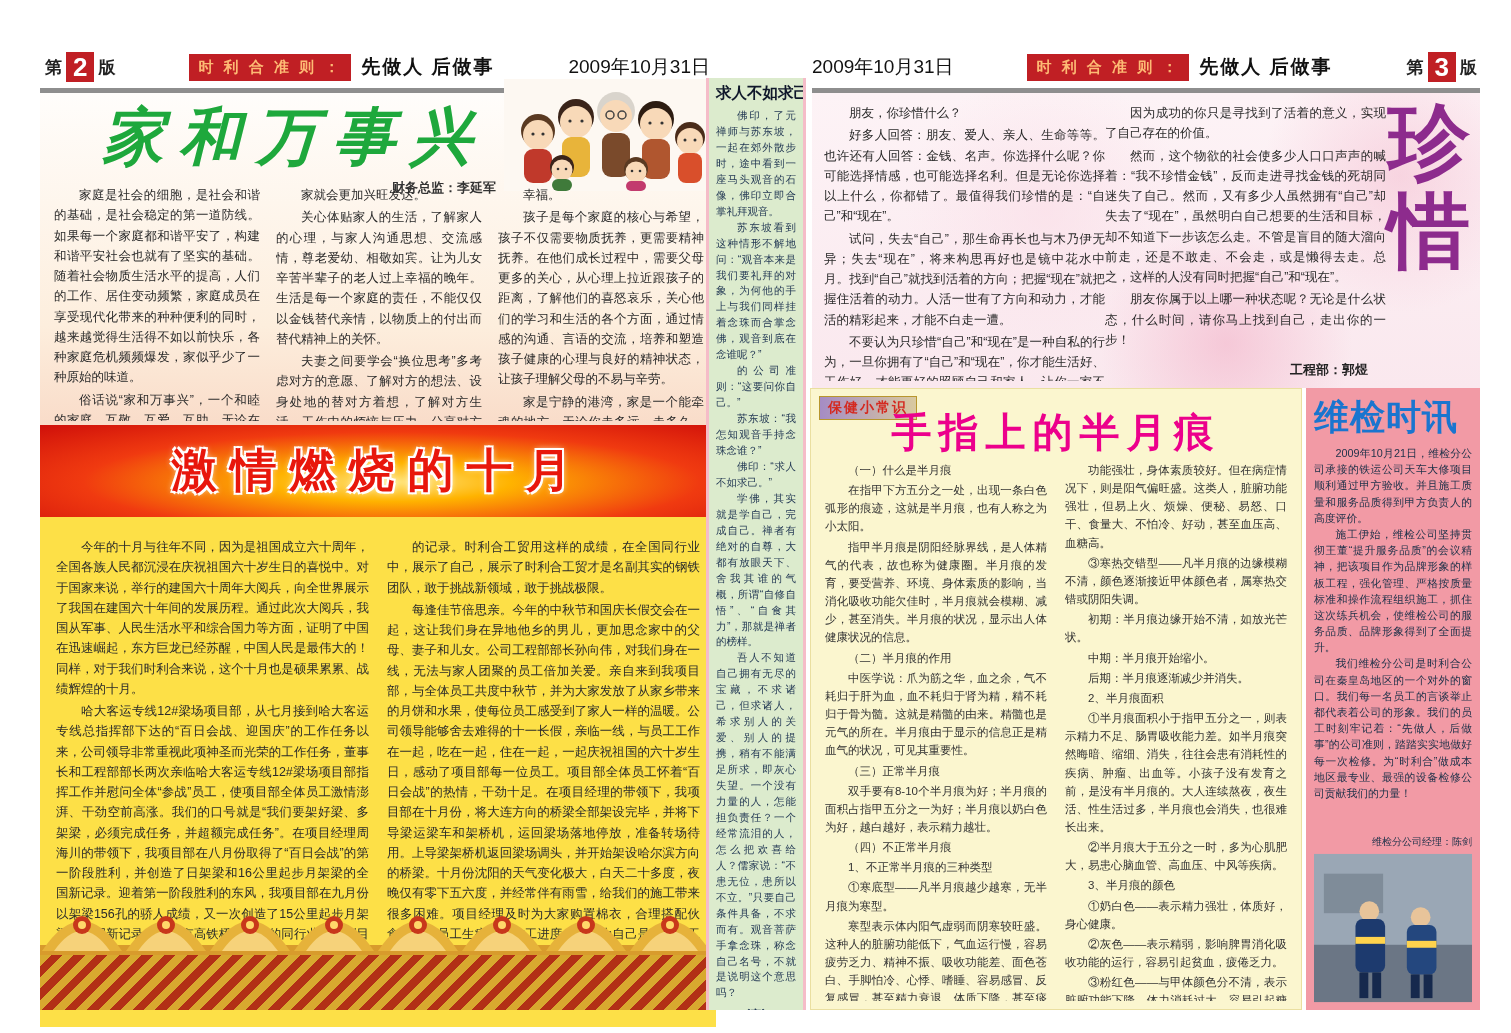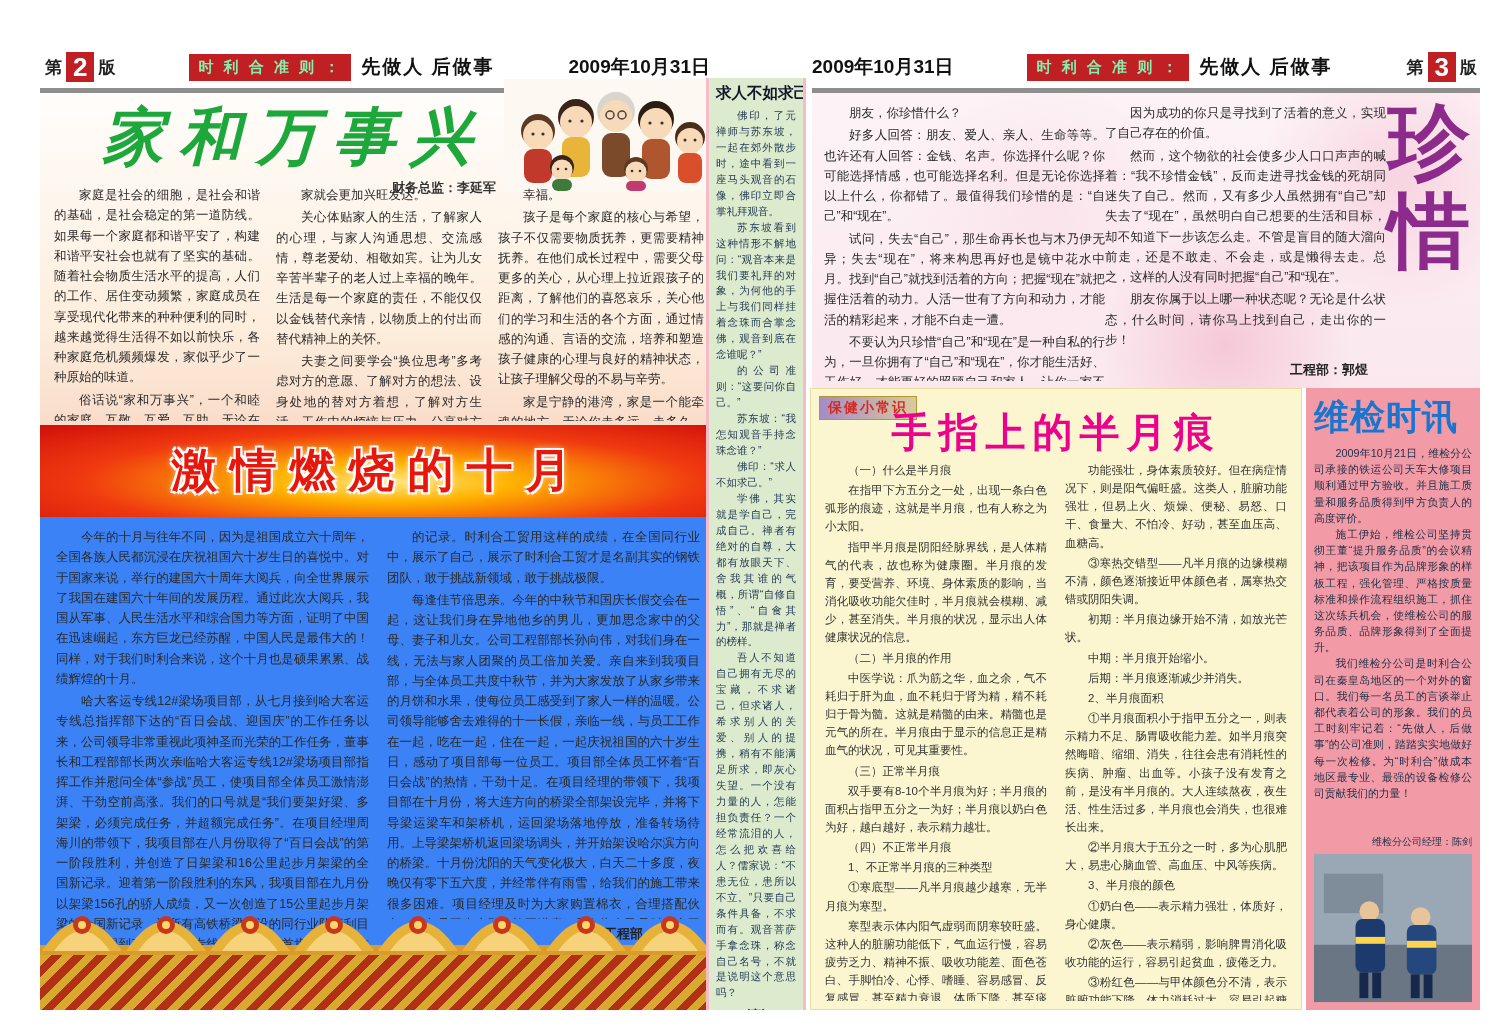--- a/index.html
+++ b/index.html
@@ -5,44 +5,44 @@
   html,body{margin:0;padding:0;}
   body{width:1511px;height:1033px;position:relative;background:#ffffff;
        font-family:"Liberation Sans", sans-serif;color:#222;}
   
   .hdr{position:absolute;top:50px;height:34px;display:flex;align-items:center;justify-content:space-between;}
   .hdr-left{left:45px;width:665px;}
   .hdr-right{left:812px;width:665px;}
   .pagegrp{display:flex;align-items:center;gap:4px;font-weight:bold;font-size:17px;}
   .numbox{background:#c01f24;color:#fff;font-size:26px;font-weight:bold;padding:0 7px;line-height:30px;}
   .motto{display:flex;align-items:center;gap:10px;}
-  .mottobadge{background:#c01f24;color:#86efac;font-weight:bold;font-size:15px;letter-spacing:3px;padding:4px 9px;}
+  .mottobadge{background:#c01f24;color:#fdba74;font-weight:bold;font-size:15px;letter-spacing:3px;padding:4px 9px;}
   .mottotext{font-weight:bold;font-size:19px;letter-spacing:2px;color:#111;}
-  .datetxt{font-weight:bold;font-size:19px;color:#111;}
+  .datetxt{font-weight:normal;font-size:19px;color:#111;}
   .hdr-rule{position:absolute;top:88px;height:5px;background:#8e8e8e;}
   .rule-l{left:40px;width:672px;}
   .rule-r{left:812px;width:668px;}
   
   .art1{position:absolute;left:40px;top:93px;width:676px;height:332px;
         background:linear-gradient(180deg,#fffdfb 0%,#fdeedd 70%,#f9dcc9 100%);}
   .art1-title{position:absolute;left:62px;top:2px;font-family:"Liberation Serif",serif;
         font-size:62px;font-weight:bold;font-style:italic;color:#1ea83c;letter-spacing:15px;white-space:nowrap;}
   .art1-byline{position:absolute;left:352px;top:86px;font-size:13px;font-weight:bold;color:#333;}
   .art1-photo{position:absolute;right:4px;top:-14px;width:208px;height:112px;}
   .cols{display:flex;}
   .art1-cols{position:absolute;left:14px;right:12px;top:92px;bottom:4px;gap:16px;}
   .col{flex:1;overflow:hidden;text-align:justify;font-size:12.5px;line-height:1.62;color:#2a2a2a;}
   .col p{margin:0 0 2px;text-indent:2em;}
   
   .art2-banner{position:absolute;left:40px;top:425px;width:676px;height:92px;
         background:radial-gradient(ellipse at 52% 62%, #ffe680 0%, #ffb300 24%, #f03a10 62%, #cf0f0a 100%);
         display:flex;align-items:center;justify-content:center;}
   .art2-title{font-size:46px;font-weight:bold;letter-spacing:13px;color:#e8170c;white-space:nowrap;
         text-shadow:-2px -2px 0 #fff,2px -2px 0 #fff,-2px 2px 0 #fff,2px 2px 0 #fff,0 0 7px #fff;}
-  .art2-body{position:absolute;left:40px;top:517px;width:676px;height:438px;background:#3b82f6;box-sizing:border-box;padding:10px 16px;}
+  .art2-body{position:absolute;left:40px;top:517px;width:676px;height:510px;background:#fde047;box-sizing:border-box;padding:20px 16px;}
   .art2-cols{gap:18px;height:100%;}
   .colwrap{flex:1;display:flex;flex-direction:column;overflow:hidden;}
   .byline{text-align:right;font-weight:bold;font-size:13px;color:#222;padding:6px 18px 2px 0;}
   .gold-band{position:absolute;left:40px;top:889px;width:676px;height:66px;}
   .stripe-band{position:absolute;left:40px;top:955px;width:676px;height:55px;
         background:repeating-linear-gradient(135deg,#d8a92f 0 8px,#b23016 8px 16px);}
   
   .mid{position:absolute;left:706px;top:78px;width:100px;height:932px;background:#dcebcd;
         border-left:3px solid #f5bcc8;border-right:3px solid #f5bcc8;box-sizing:border-box;
         padding:5px 7px;overflow:hidden;}

